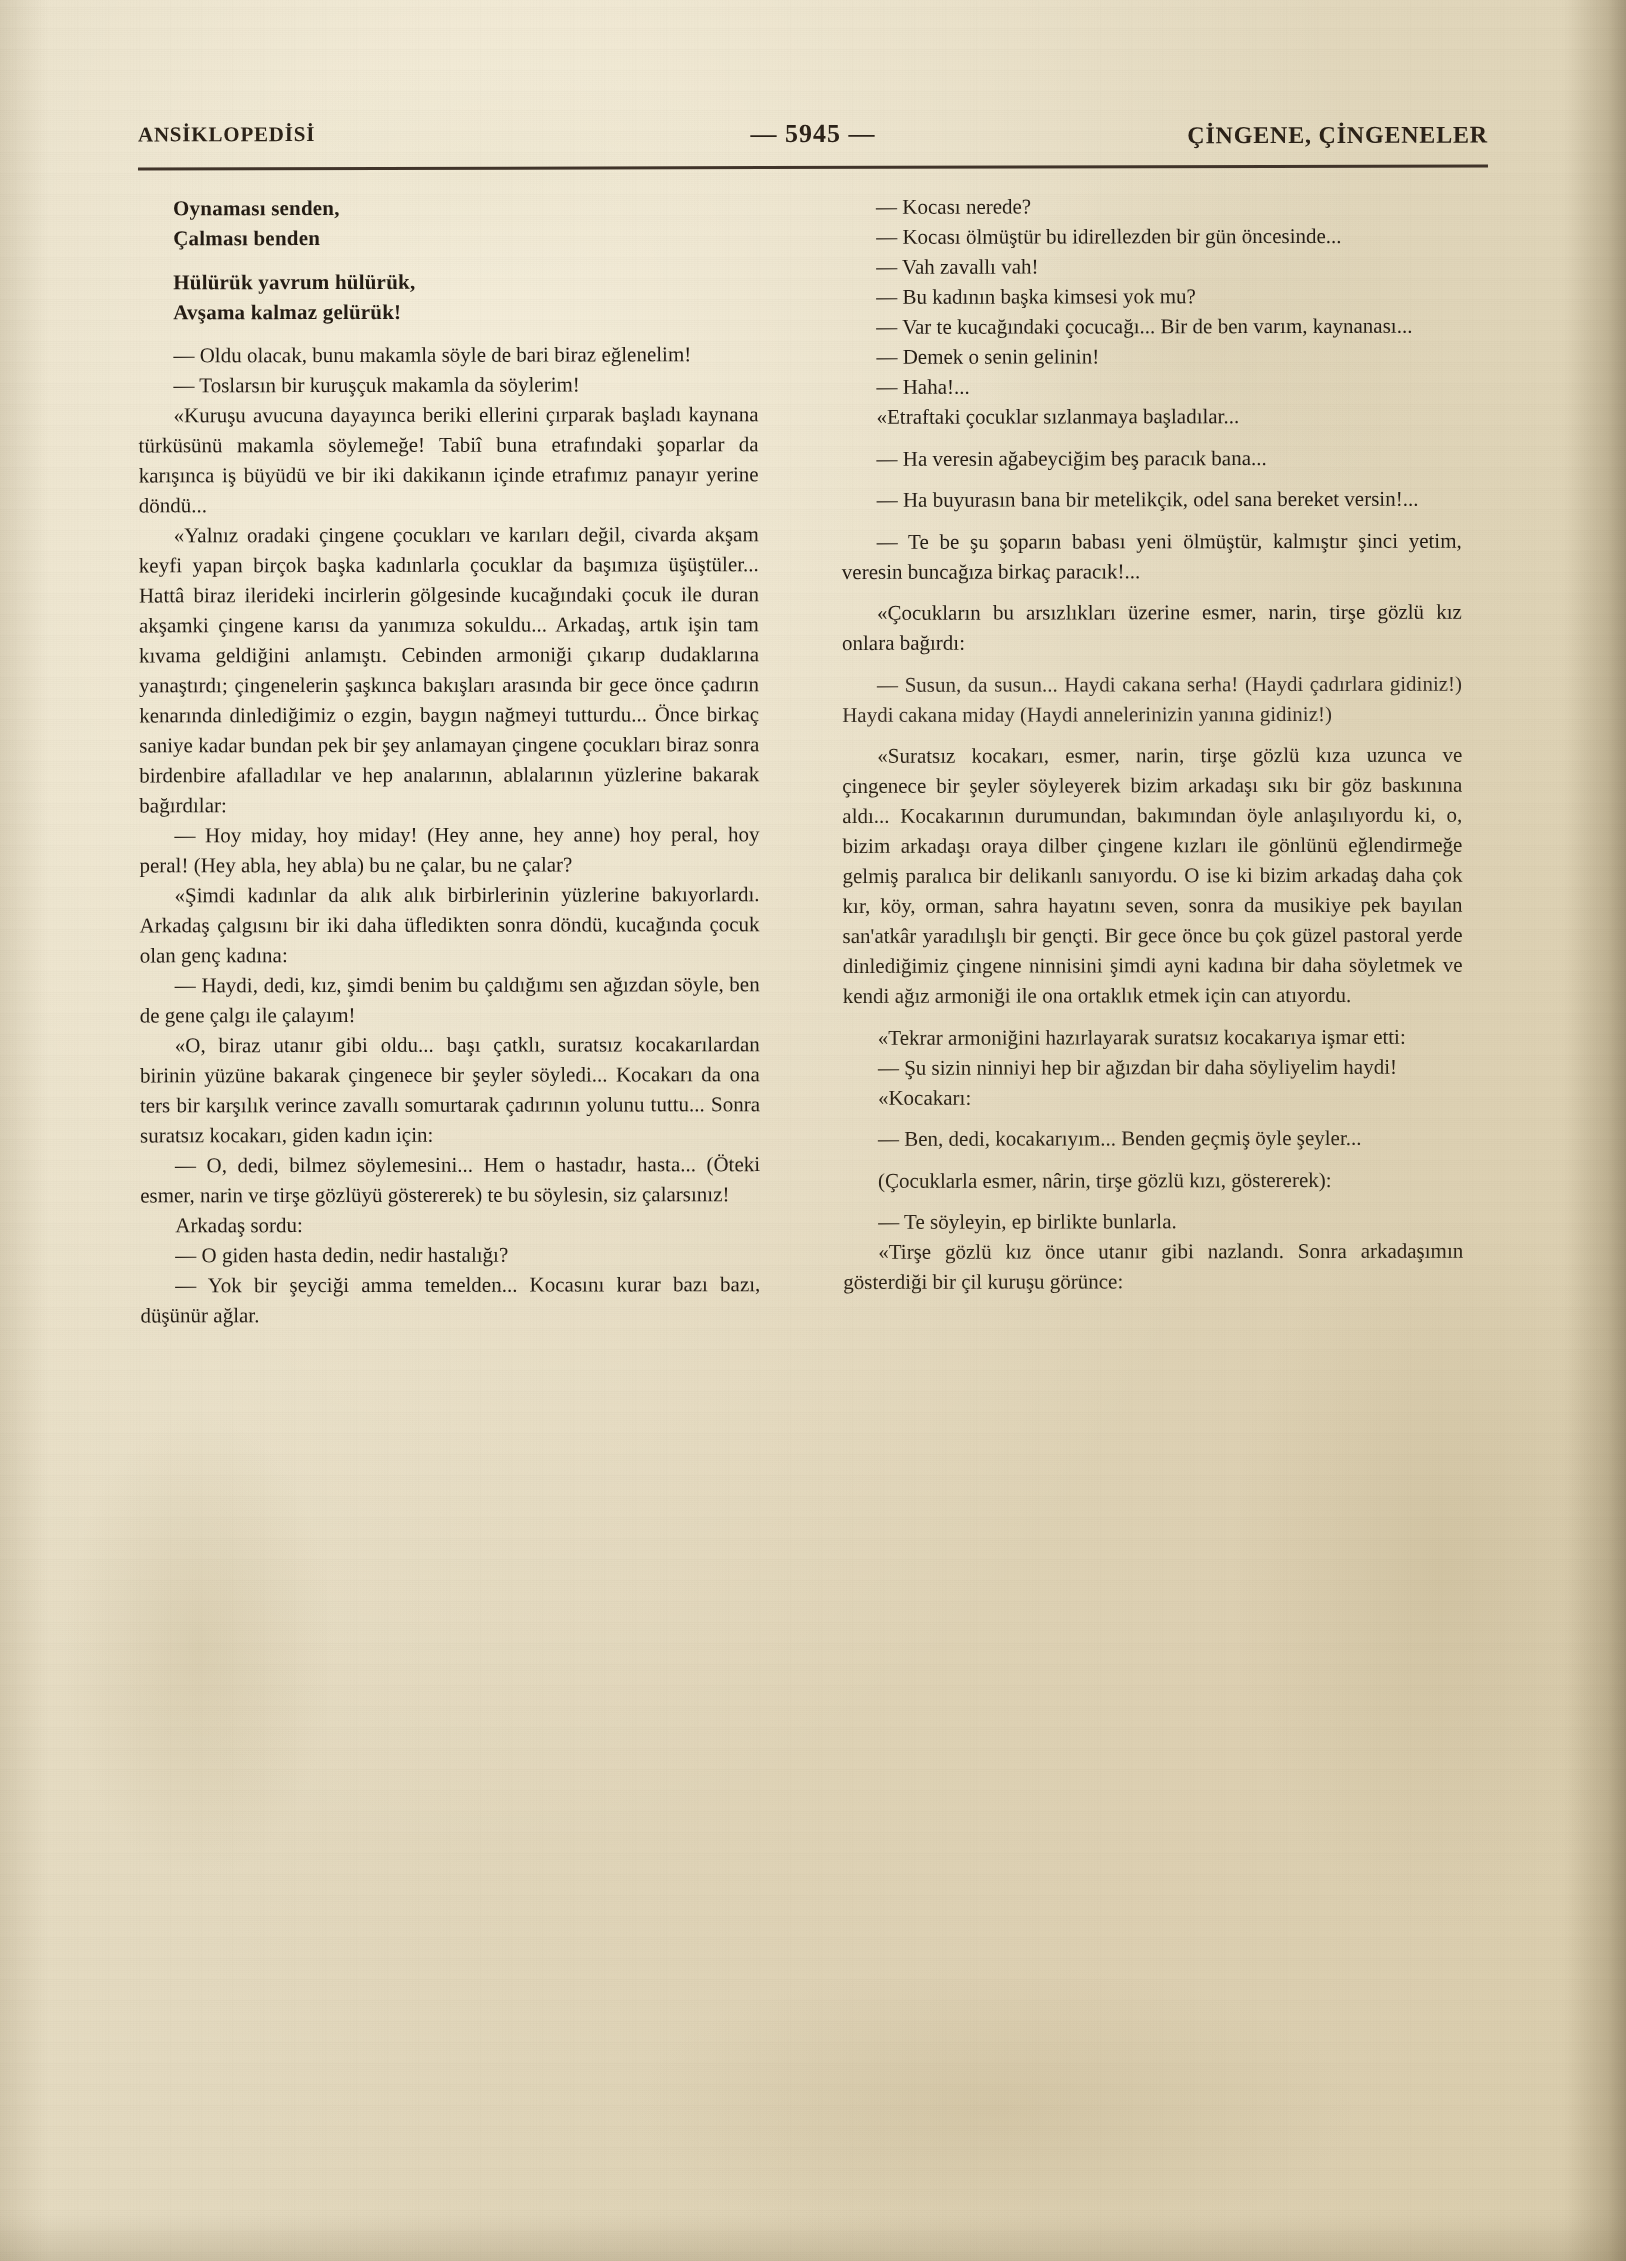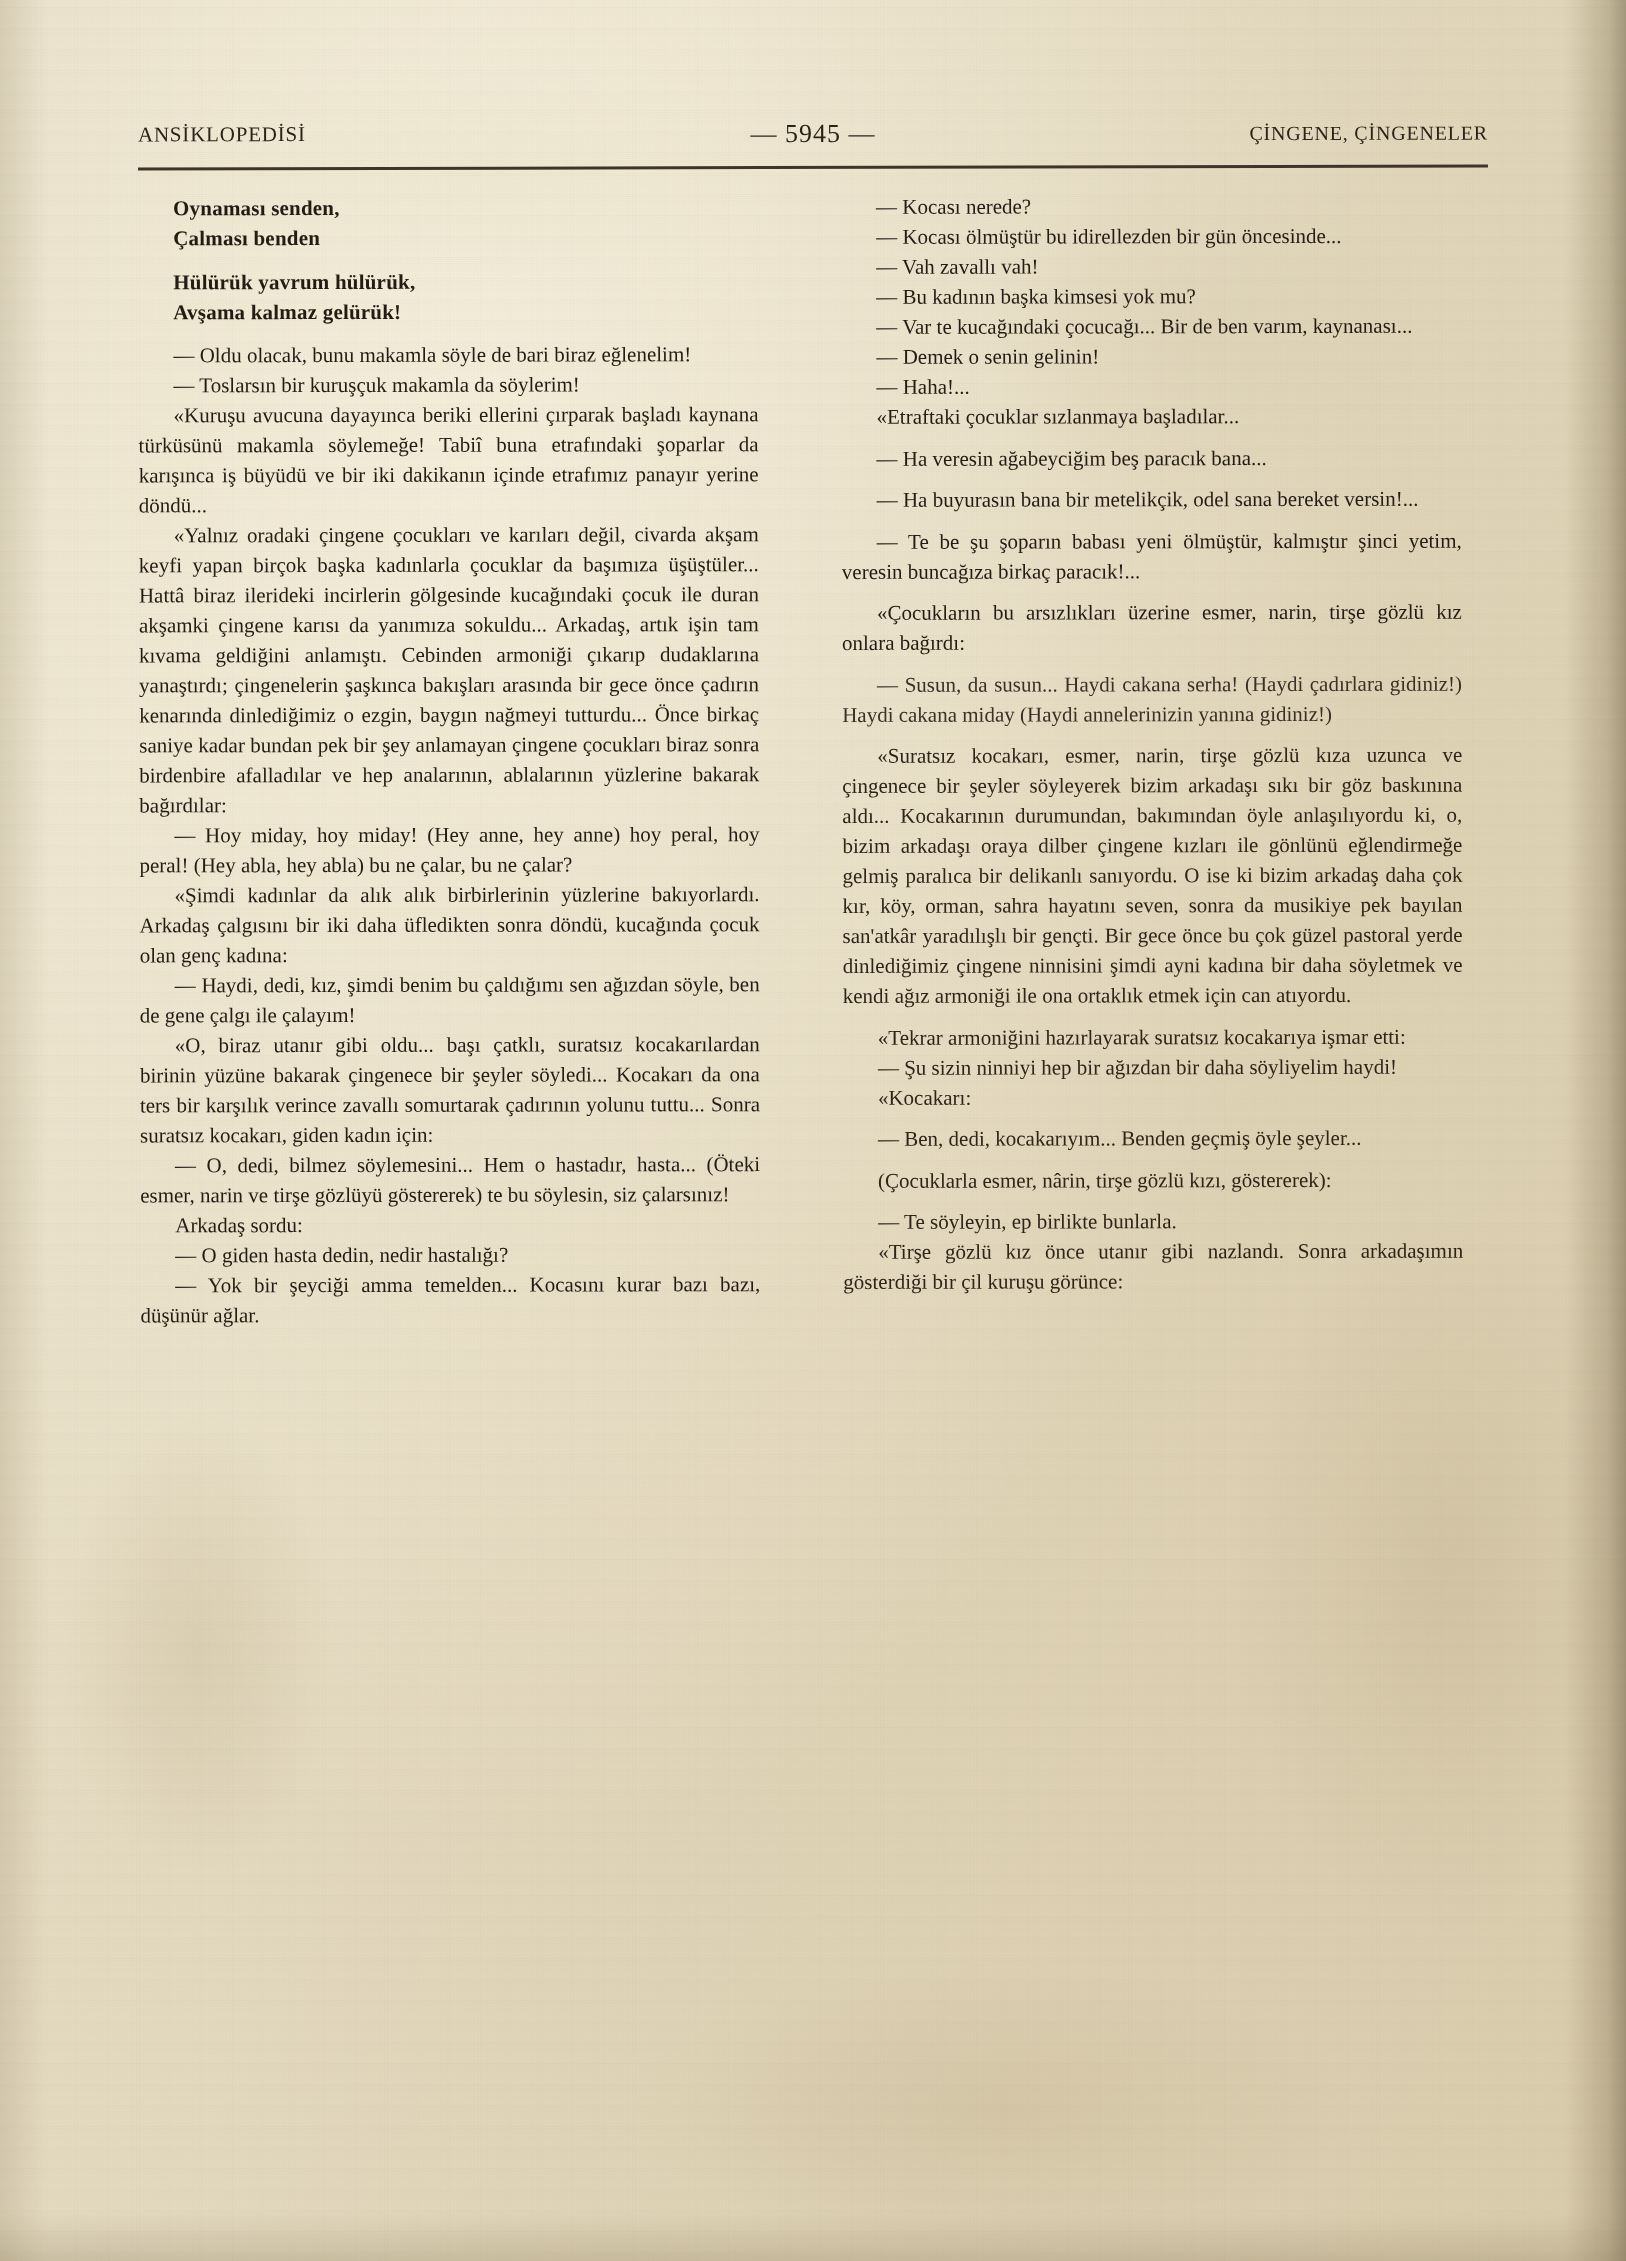--- a/index.html
+++ b/index.html
@@ -65,39 +65,40 @@
     position: absolute;
     left: 140px;
     top: 121px;
     width: 1350px;
     height: 37px;
   }
   #header .hd {
     position: absolute;
     color: #2b2218;
     white-space: nowrap;
+    font-weight: bold;
   }
   #hd-left {
     left: 0;
     top: 0;
     font-size: 21px;
     letter-spacing: 0.8px;
     font-family: "Liberation Serif", serif;
   }
   #hd-center {
     left: 50%;
     transform: translateX(-50%);
     top: -2.1px;
     font-size: 26px;
     letter-spacing: 1px;
   }
   #hd-right {
     right: 0;
     top: 2.1px;
-    font-size: 20px;
+    font-size: 24px;
     letter-spacing: 0.8px;
     text-align: right;
   }
   #rule {
     position: absolute;
     left: 140px;
     top: 166px;
     width: 1350px;
     height: 2.6px;
     background: #40342a;

